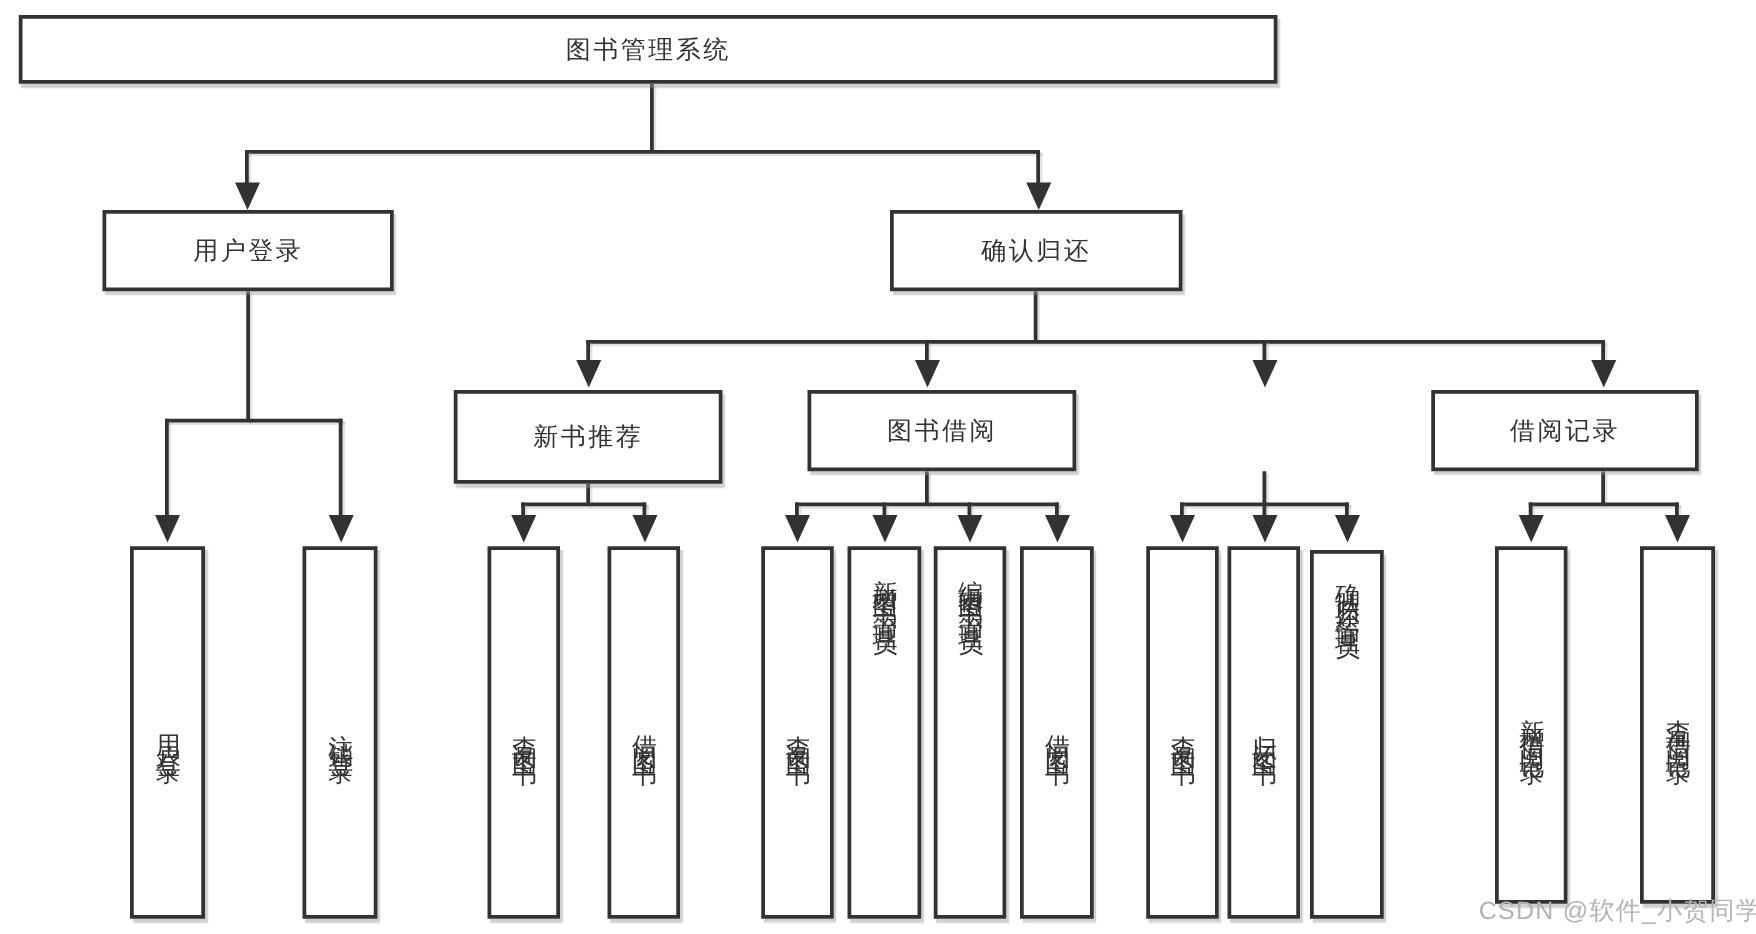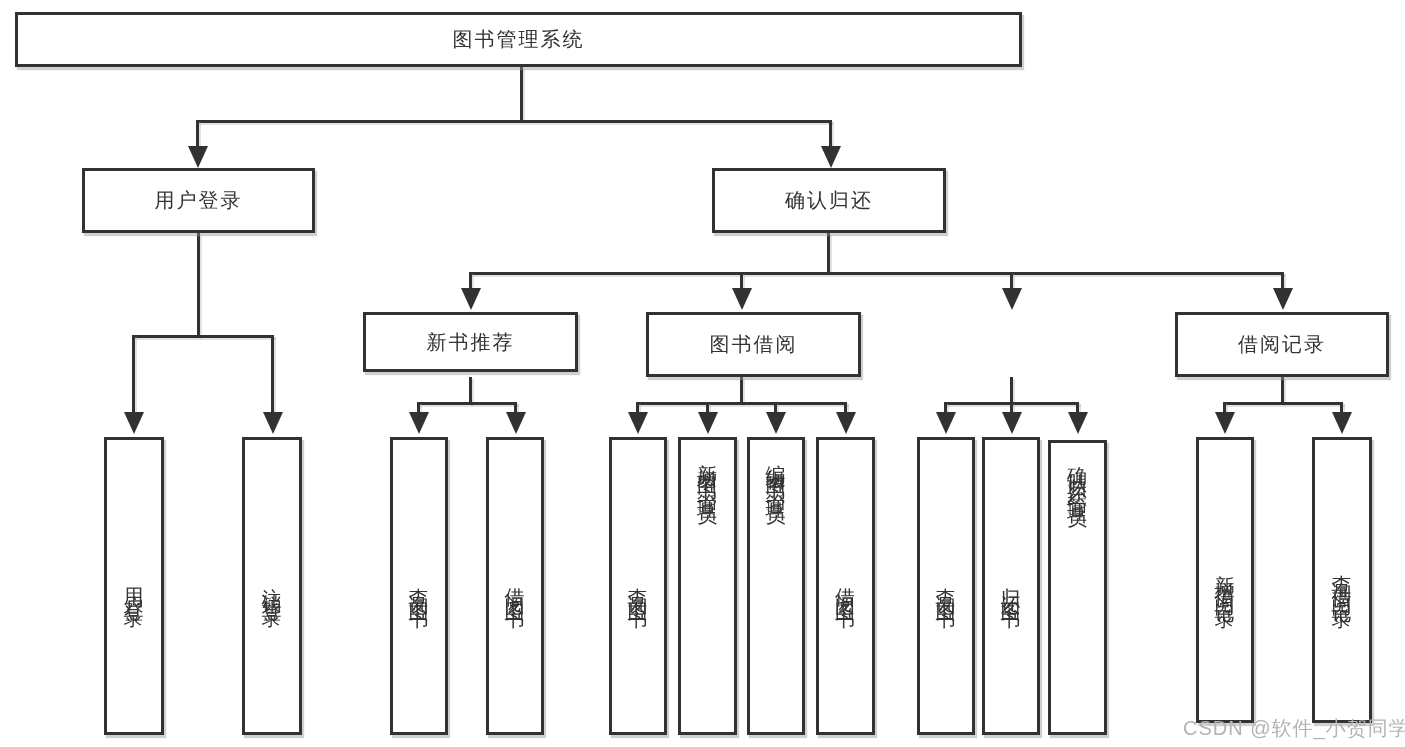--- a/index.html
+++ b/index.html
@@ -100,23 +100,23 @@
   <div class="hline" style="left:469px;top:272px;width:814px;"></div>
   <div class="vline" style="left:469px;top:272px;height:18px;"></div>
   <div class="arrow" style="left:461px;top:288px;"></div>
   <div class="vline" style="left:740px;top:272px;height:18px;"></div>
   <div class="arrow" style="left:732px;top:288px;"></div>
   <div class="vline" style="left:1010px;top:272px;height:18px;"></div>
   <div class="arrow" style="left:1002px;top:288px;"></div>
   <div class="vline" style="left:1281px;top:272px;height:18px;"></div>
   <div class="arrow" style="left:1273px;top:288px;"></div>
 
-  <div class="box" style="left:363px;top:312px;width:215px;height:60px;">新书推荐</div>
+  <div class="box" style="left:363px;top:312px;width:215px;height:75px;">新书推荐</div>
   <div class="box" style="left:634px;top:312px;width:215px;height:65px;margin-left:12px;">图书借阅</div>
-  <div class="box" style="left:1175px;top:312px;width:214px;height:65px;">借阅记录</div>
+  <div class="box" style="left:1145px;top:312px;width:214px;height:65px;">借阅记录</div>
 
   <div class="vline" style="left:469px;top:377px;height:27px;"></div>
   <div class="hline" style="left:417px;top:402px;width:100px;"></div>
   <div class="vline" style="left:417px;top:402px;height:12px;"></div>
   <div class="arrow" style="left:409px;top:412px;"></div>
   <div class="vline" style="left:514px;top:402px;height:12px;"></div>
   <div class="arrow" style="left:506px;top:412px;"></div>
 
   <div class="vline" style="left:740px;top:377px;height:27px;"></div>
   <div class="hline" style="left:636px;top:402px;width:211px;"></div>

